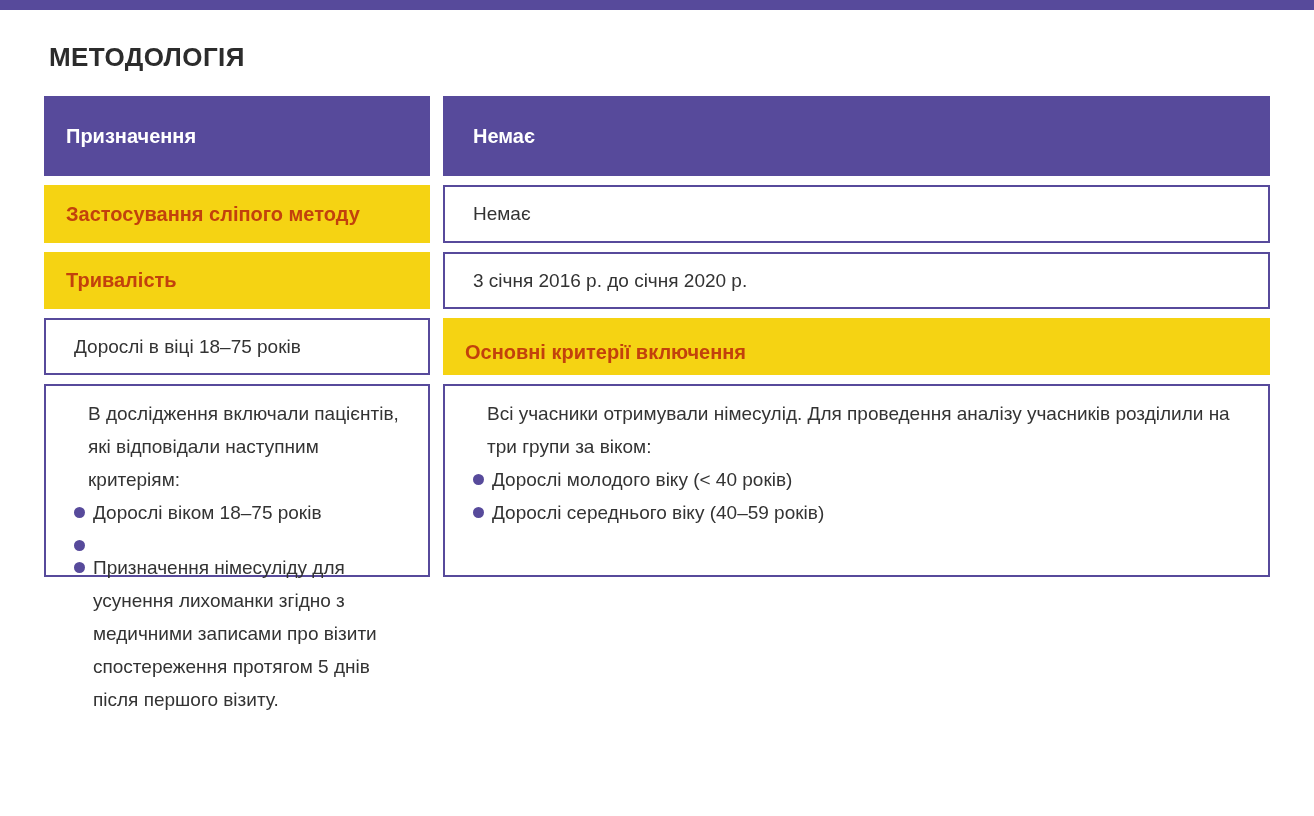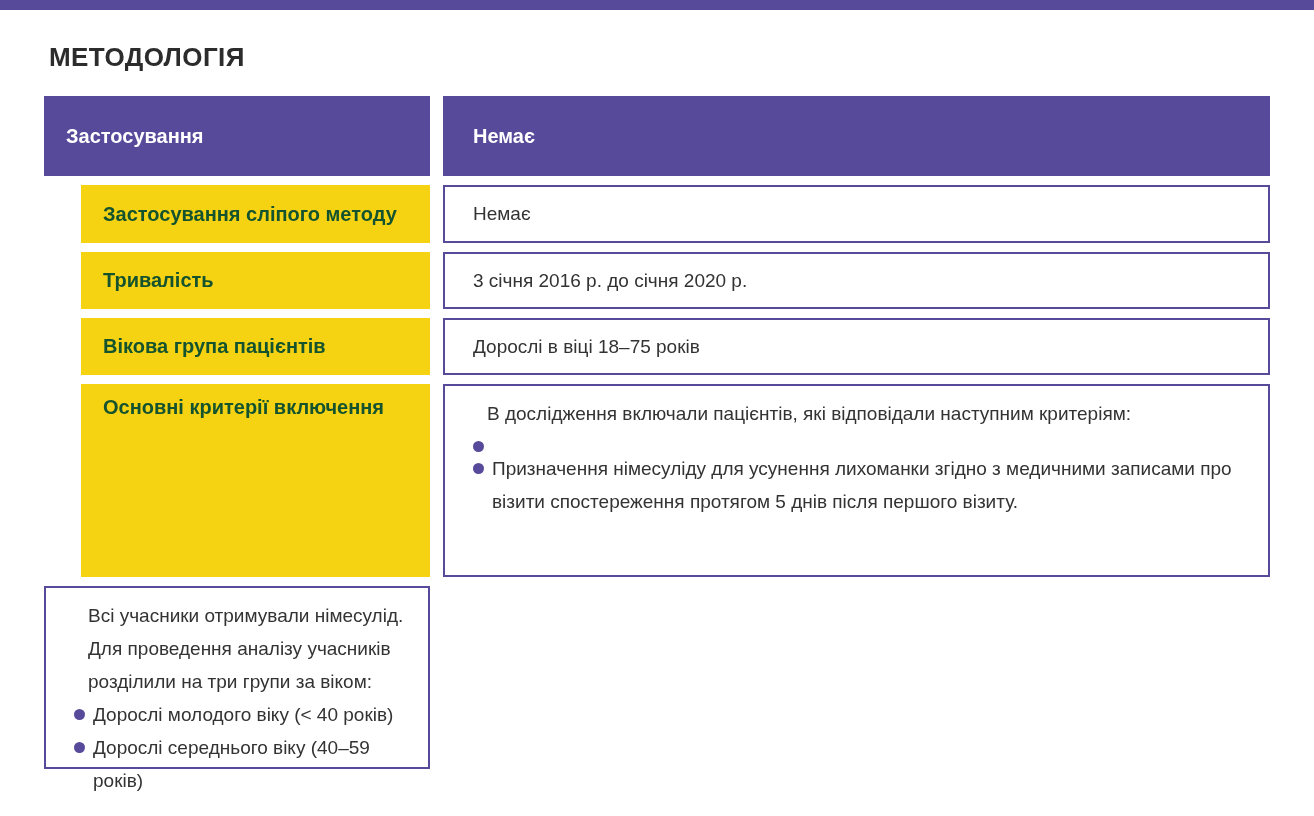--- a/index.html
+++ b/index.html
@@ -41,30 +41,29 @@
     background: #574a9b;
     color: #ffffff;
     font-weight: 700;
     font-size: 20px;
   }
   .header-cell.label { padding-left: 22px; }
   .header-cell.value { padding-left: 30px; }
 
   .label-cell {
     background: #f5d313;
-    color: #14532d;
+    color: #c2410c;
     font-weight: 700;
     font-size: 20px;
     padding-left: 22px;
     padding-right: 14px;
     line-height: 1.25;
-    margin-left: 37px;
   }
   .label-cell.top-align {
-    align-items: flex-start;
+    align-items: center;
     padding-top: 11px;
   }
 
   .value-cell {
     background: #ffffff;
     border: 2px solid #574a9b;
     font-size: 19px;
     color: #333333;
     padding-left: 28px;
     padding-right: 20px;
@@ -98,53 +97,54 @@
 
 <div class="page">
 
   <div class="top-accent-bar"></div>
 
   <h1 class="page-title">МЕТОДОЛОГІЯ</h1>
 
   <div class="methodology-table">
 
     <div class="cell header-cell label">
-      <span>Застосування</span>
+      <span>Призначення</span>
     </div>
     <div class="cell header-cell value">
       <span>Немає</span>
     </div>
 
     <div class="cell label-cell">
       <span>Застосування сліпого методу</span>
     </div>
     <div class="cell value-cell">
       <span>Немає</span>
     </div>
 
     <div class="cell label-cell">
       <span>Тривалість</span>
     </div>
     <div class="cell value-cell">
       <span>3 січня 2016 р. до січня 2020 р.</span>
     </div>
 
-    <div class="cell label-cell">
-      <span>Вікова група пацієнтів</span>
-    </div>
     <div class="cell value-cell">
       <span>Дорослі в віці 18–75 років</span>
     </div>
 
     <div class="cell label-cell top-align">
       <span>Основні критерії включення</span>
     </div>
     <div class="value-cell rich">
       <p class="intro">В дослідження включали пацієнтів, які відповідали наступним критеріям:</p>
       <ul class="bullet-list">
+        <li>
+          <span class="bullet-dot"></span>
+          <span>Дорослі віком 18–75 років</span>
+        </li>
         <li>
           <span class="bullet-dot"></span>
         </li>
         <li>
           <span class="bullet-dot"></span>
           <span>Призначення німесуліду для усунення лихоманки згідно з медичними записами про візити спостереження протягом 5 днів після першого візиту.</span>
         </li>
       </ul>
     </div>
 

